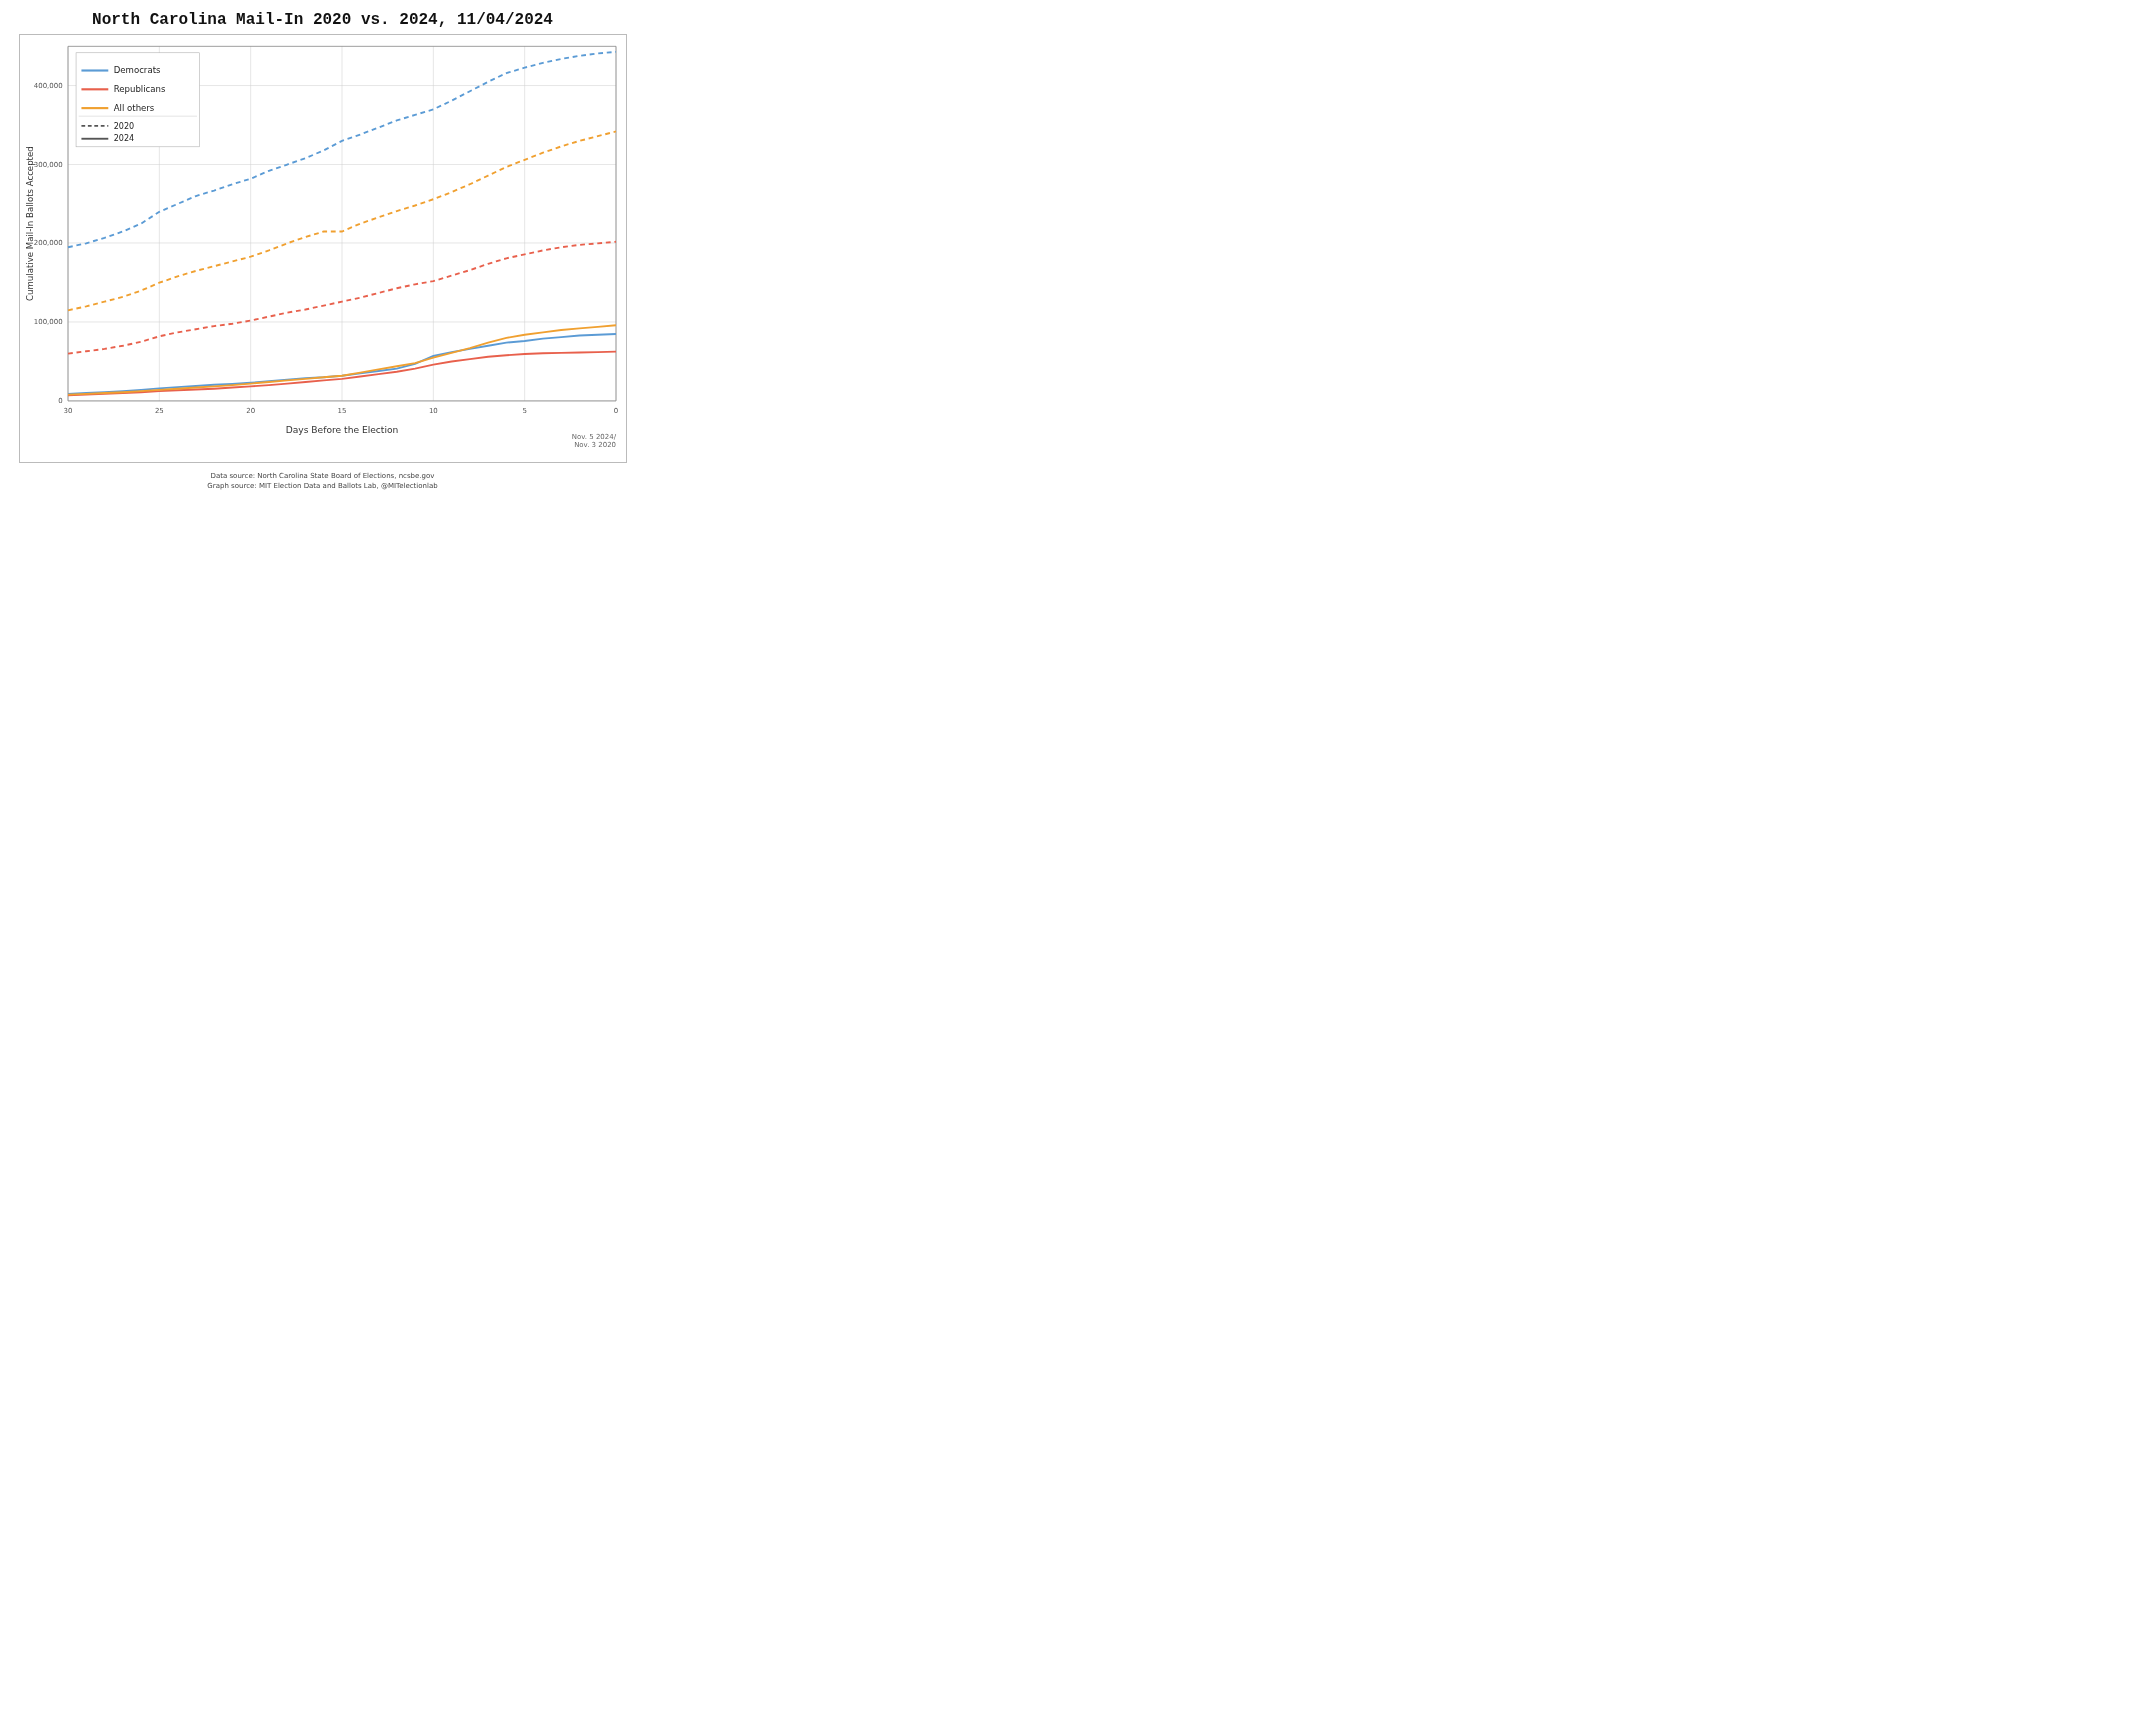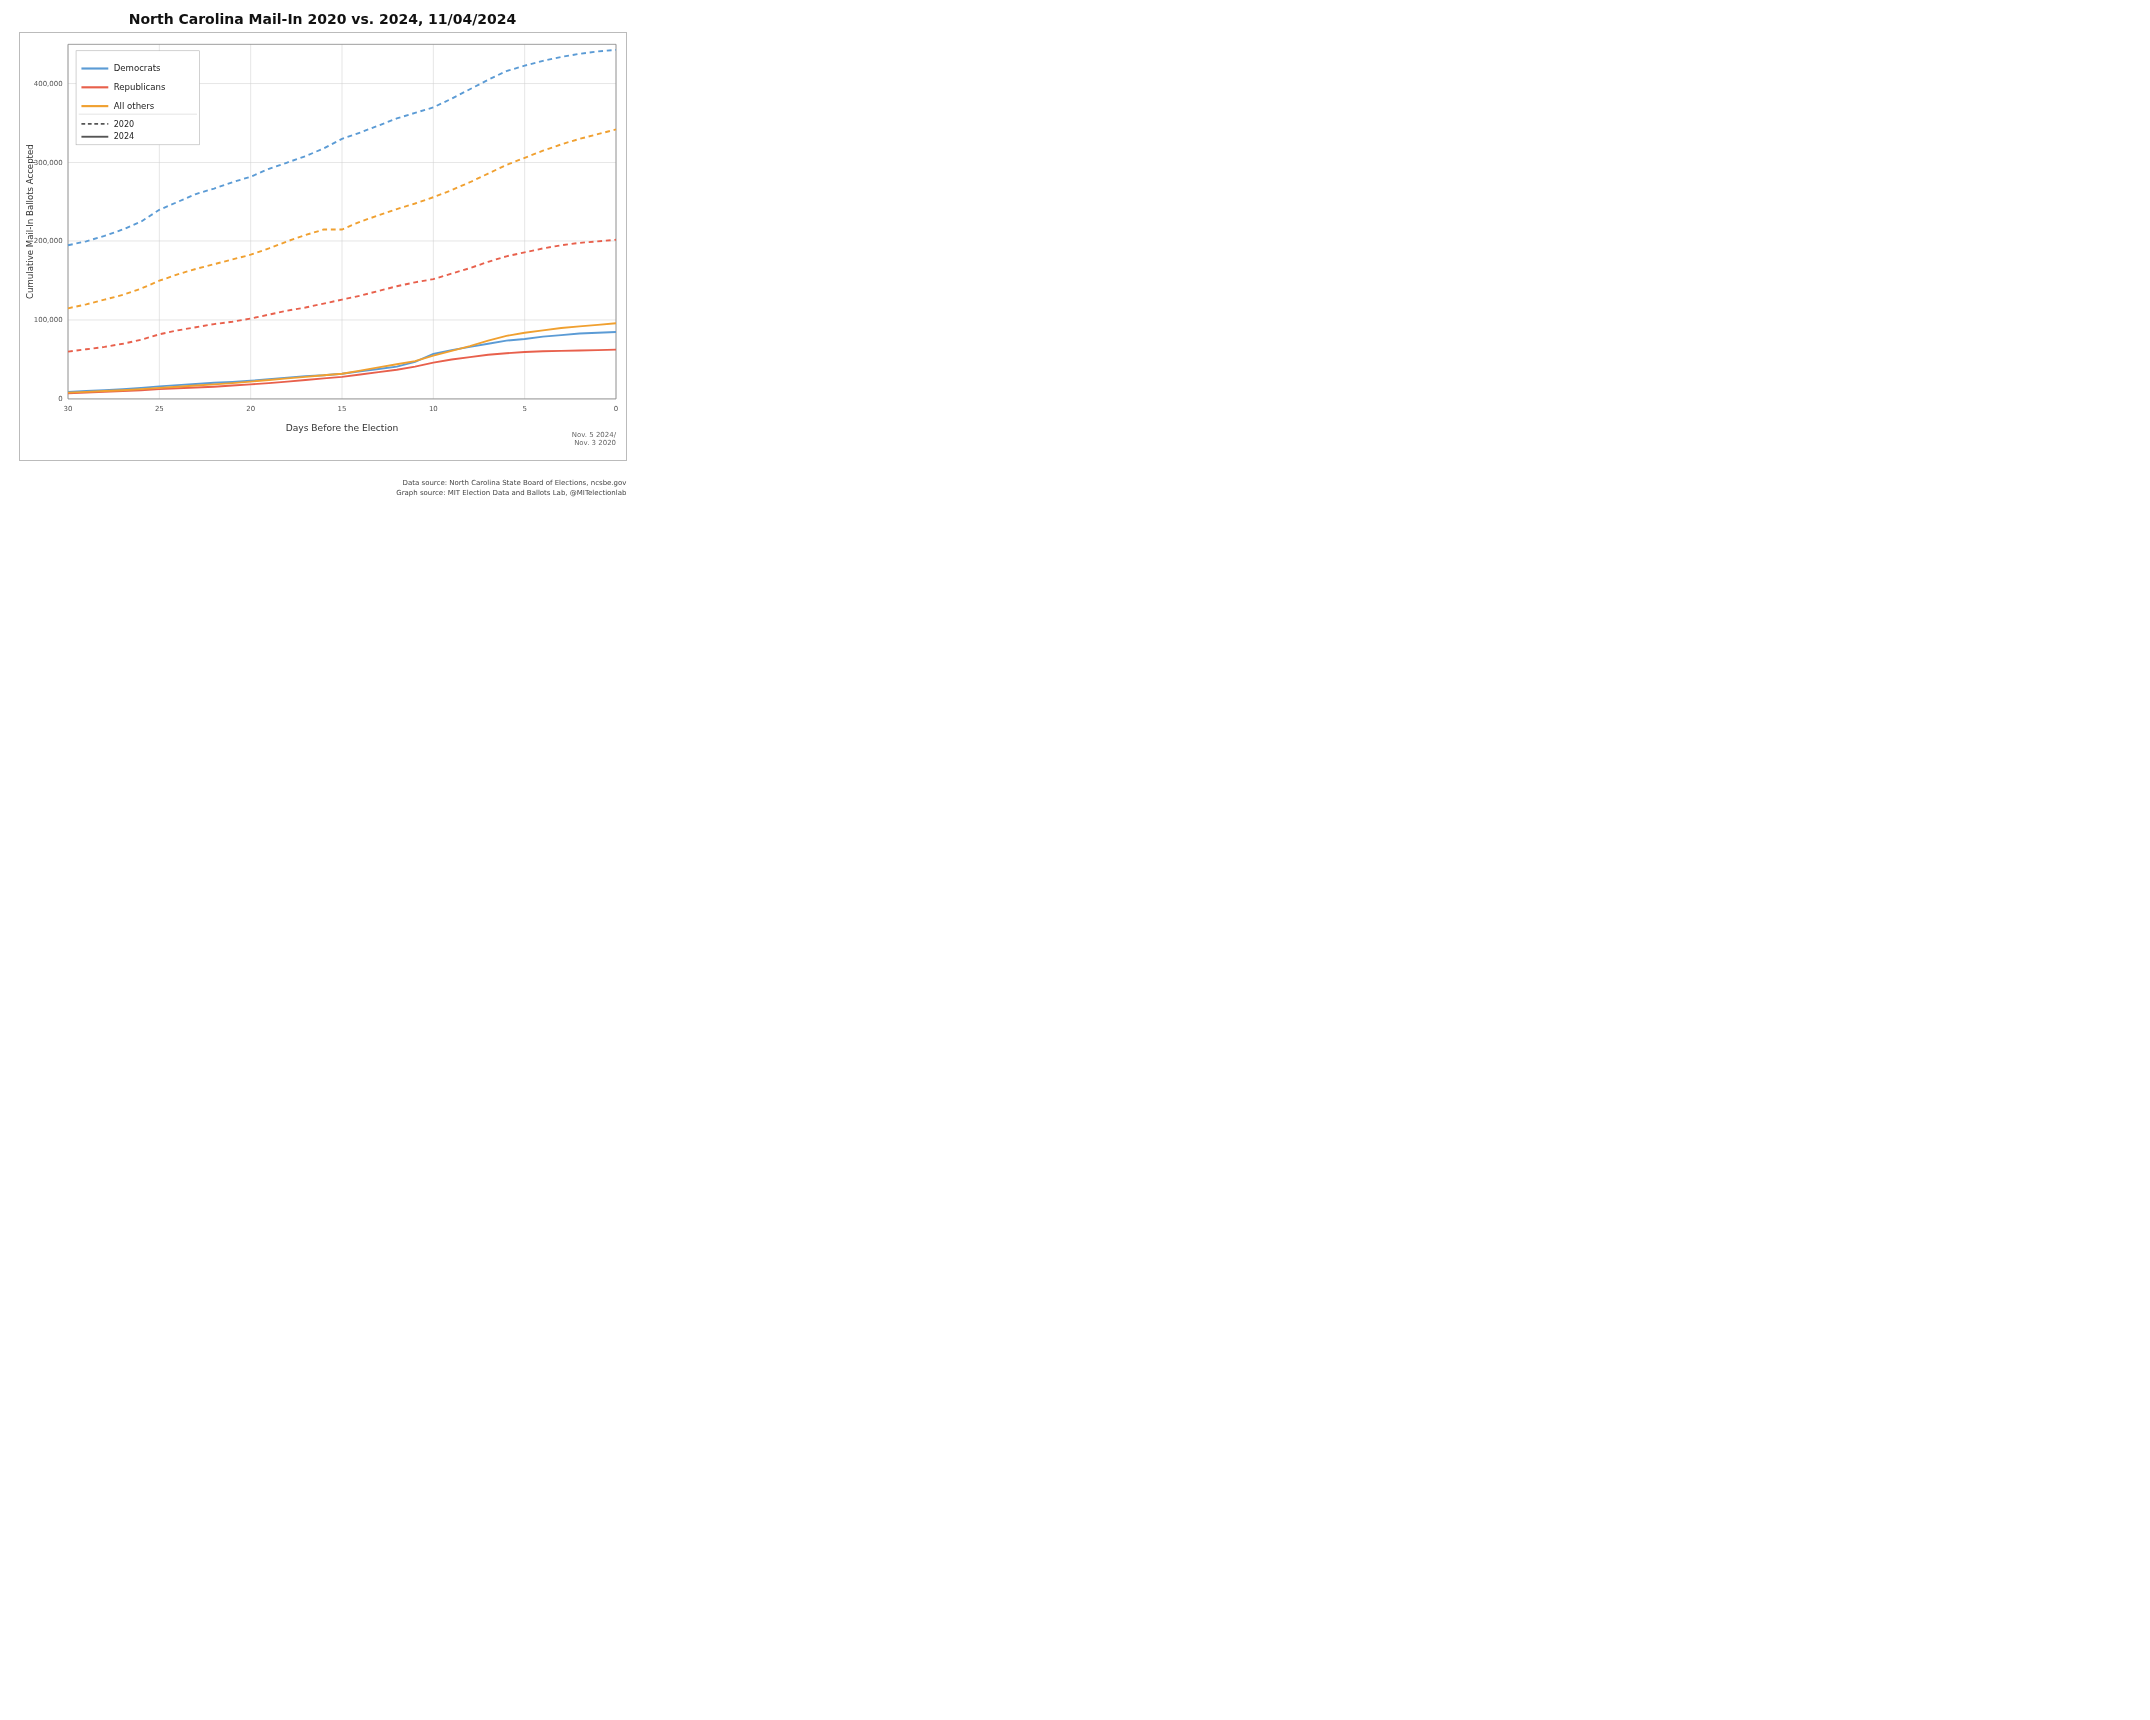--- a/index.html
+++ b/index.html
@@ -8,32 +8,33 @@
       font-family: 'DejaVu Sans', Arial, sans-serif;
       width: 645px;
       height: 516px;
       display: flex;
       flex-direction: column;
       align-items: center;
       justify-content: flex-start;
       padding: 10.8px 5.4px 5.4px;
     }
     .chart-title {
-      font-size: 14px;
+      font-size: 16px;
       font-weight: bold;
       text-align: center;
       margin-bottom: 5.4px;
       color: #111;
+      font-family: Liberation Mono, monospace;
     }
     
     .source-text {
-      margin-top: 17px;
+      margin-top: 8px;
       font-size: 7px;
       color: #444;
-      text-align: right;
+      text-align: center;
       width: 608px;
       line-height: 1.5;
     }
   </style>
 </head>
 <body>
 
 <div class="chart-title">North Carolina Mail-In 2020 vs. 2024, 11/04/2024</div>
 
 <div style="position:relative; width:608px; background:#fff; border:0.5px solid #bbb; padding: 10.8px 10.8px 48px 48px;">

